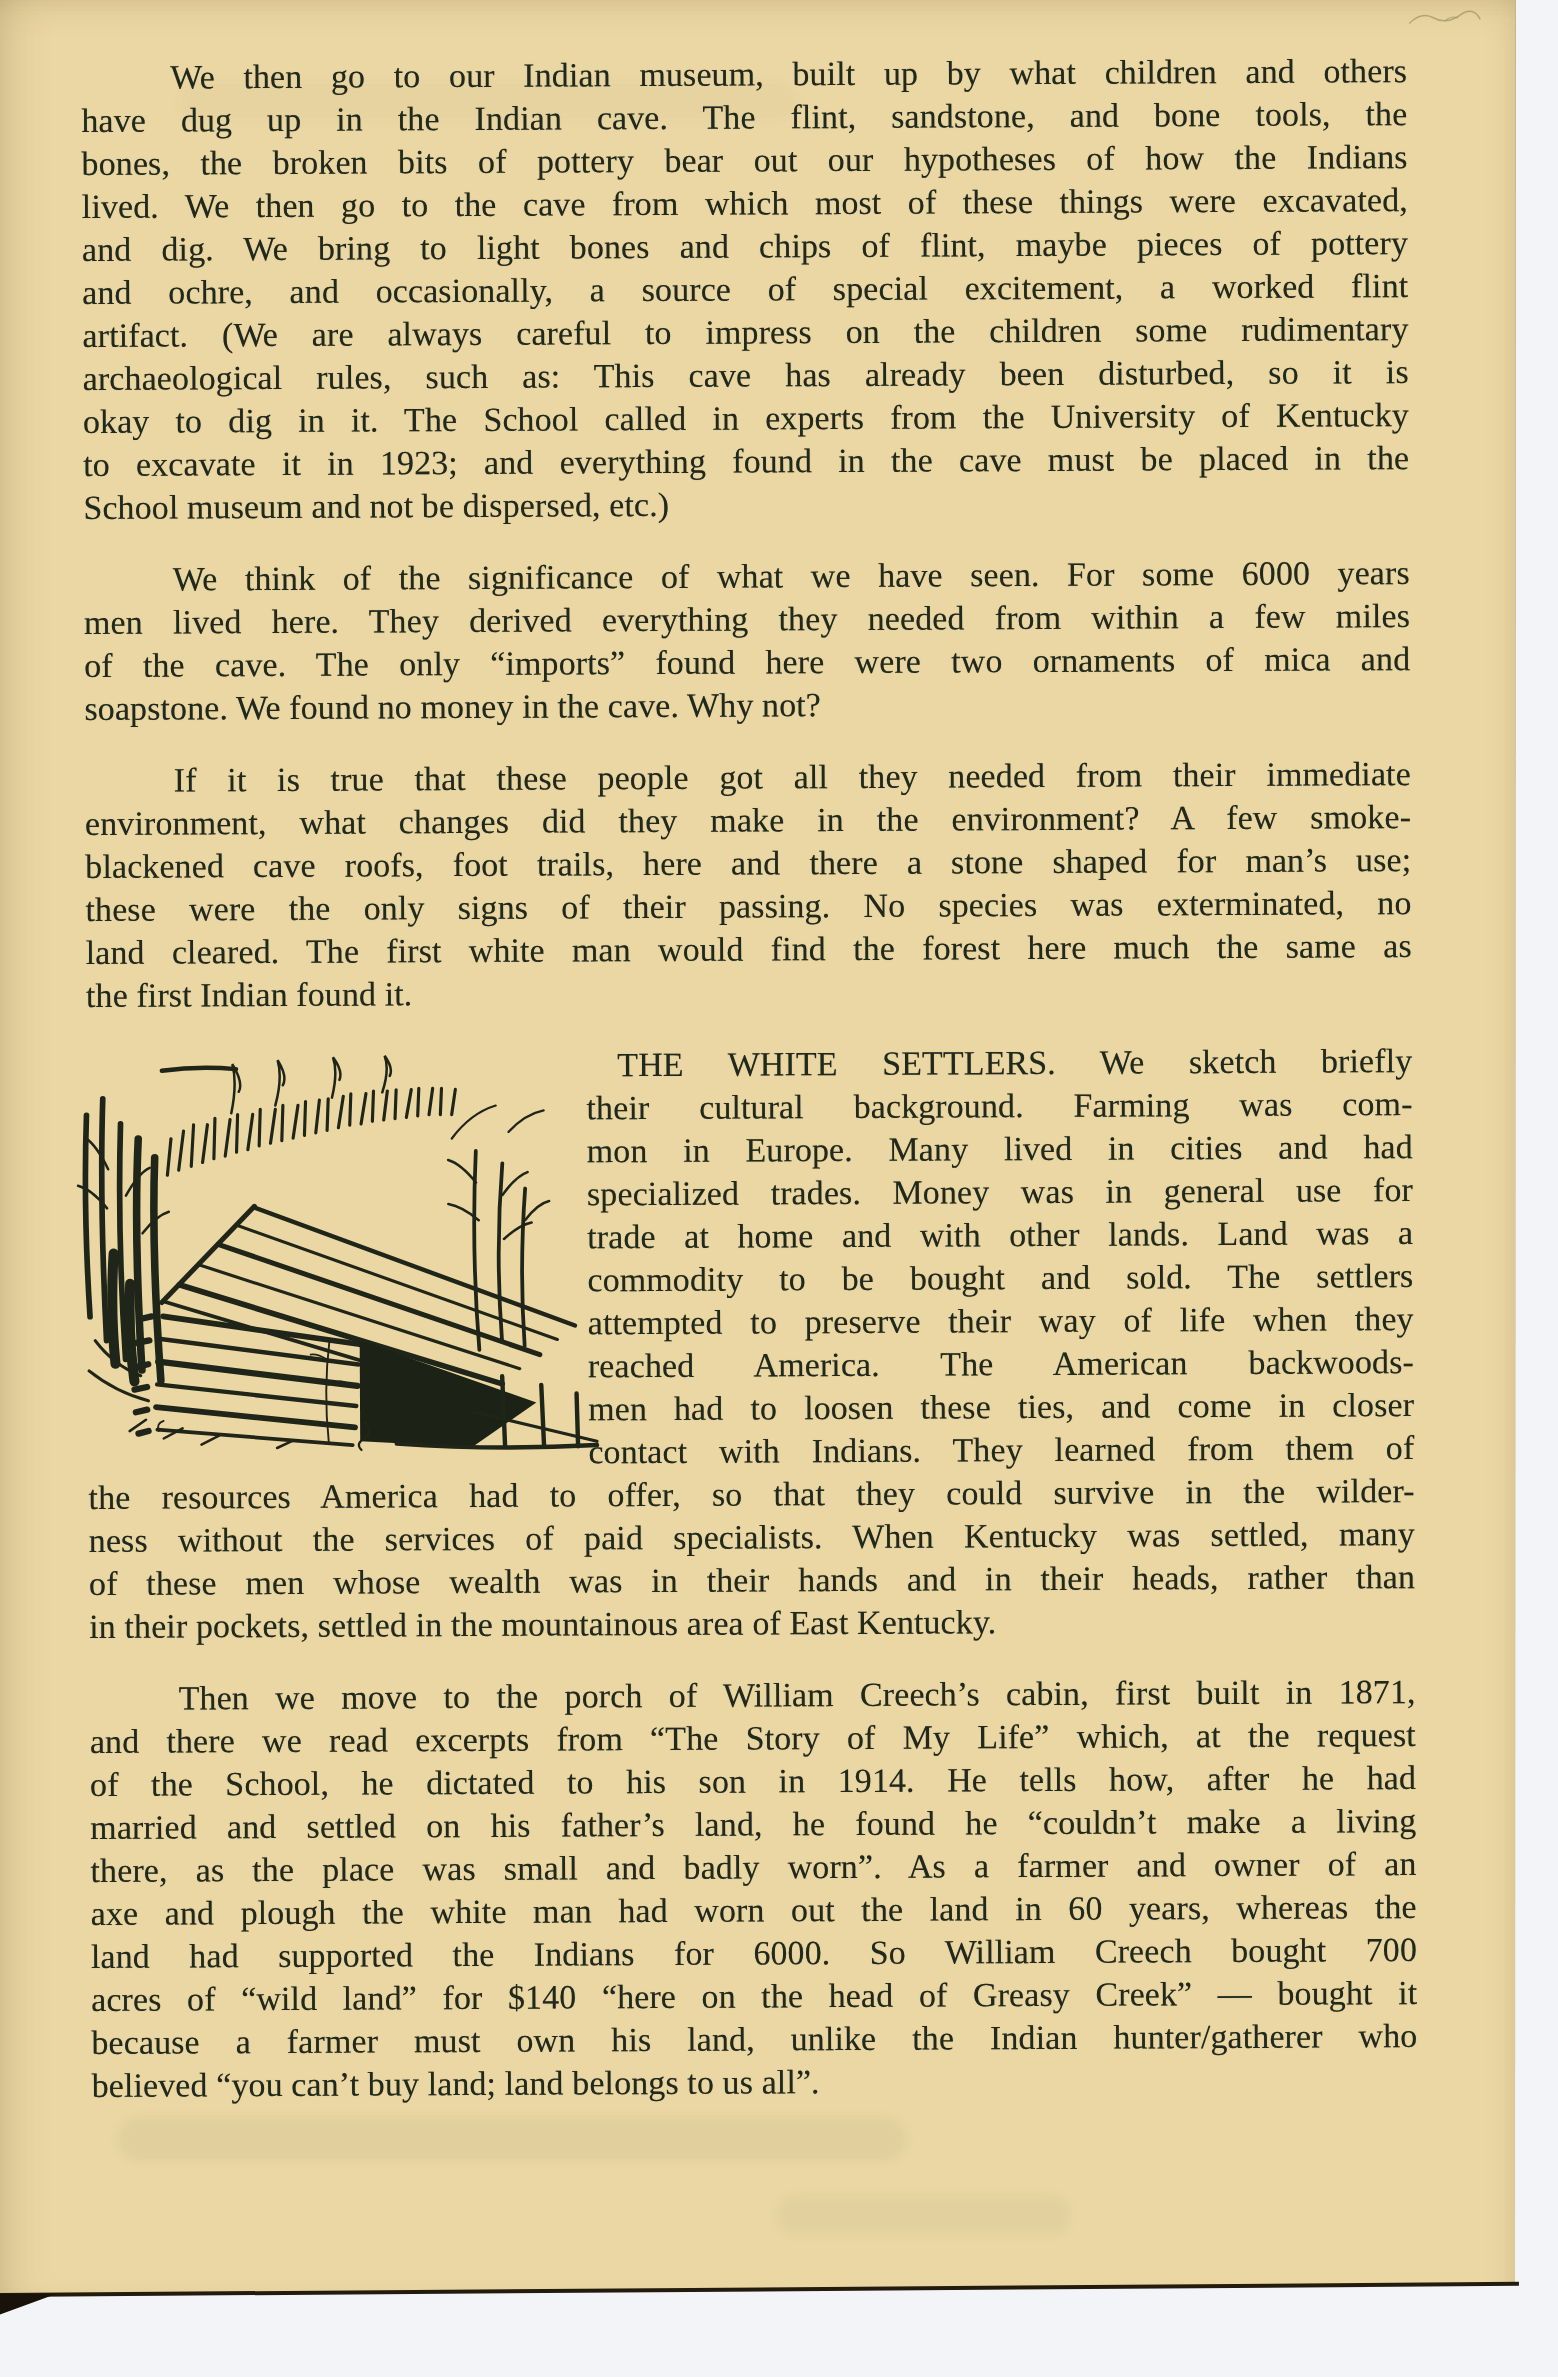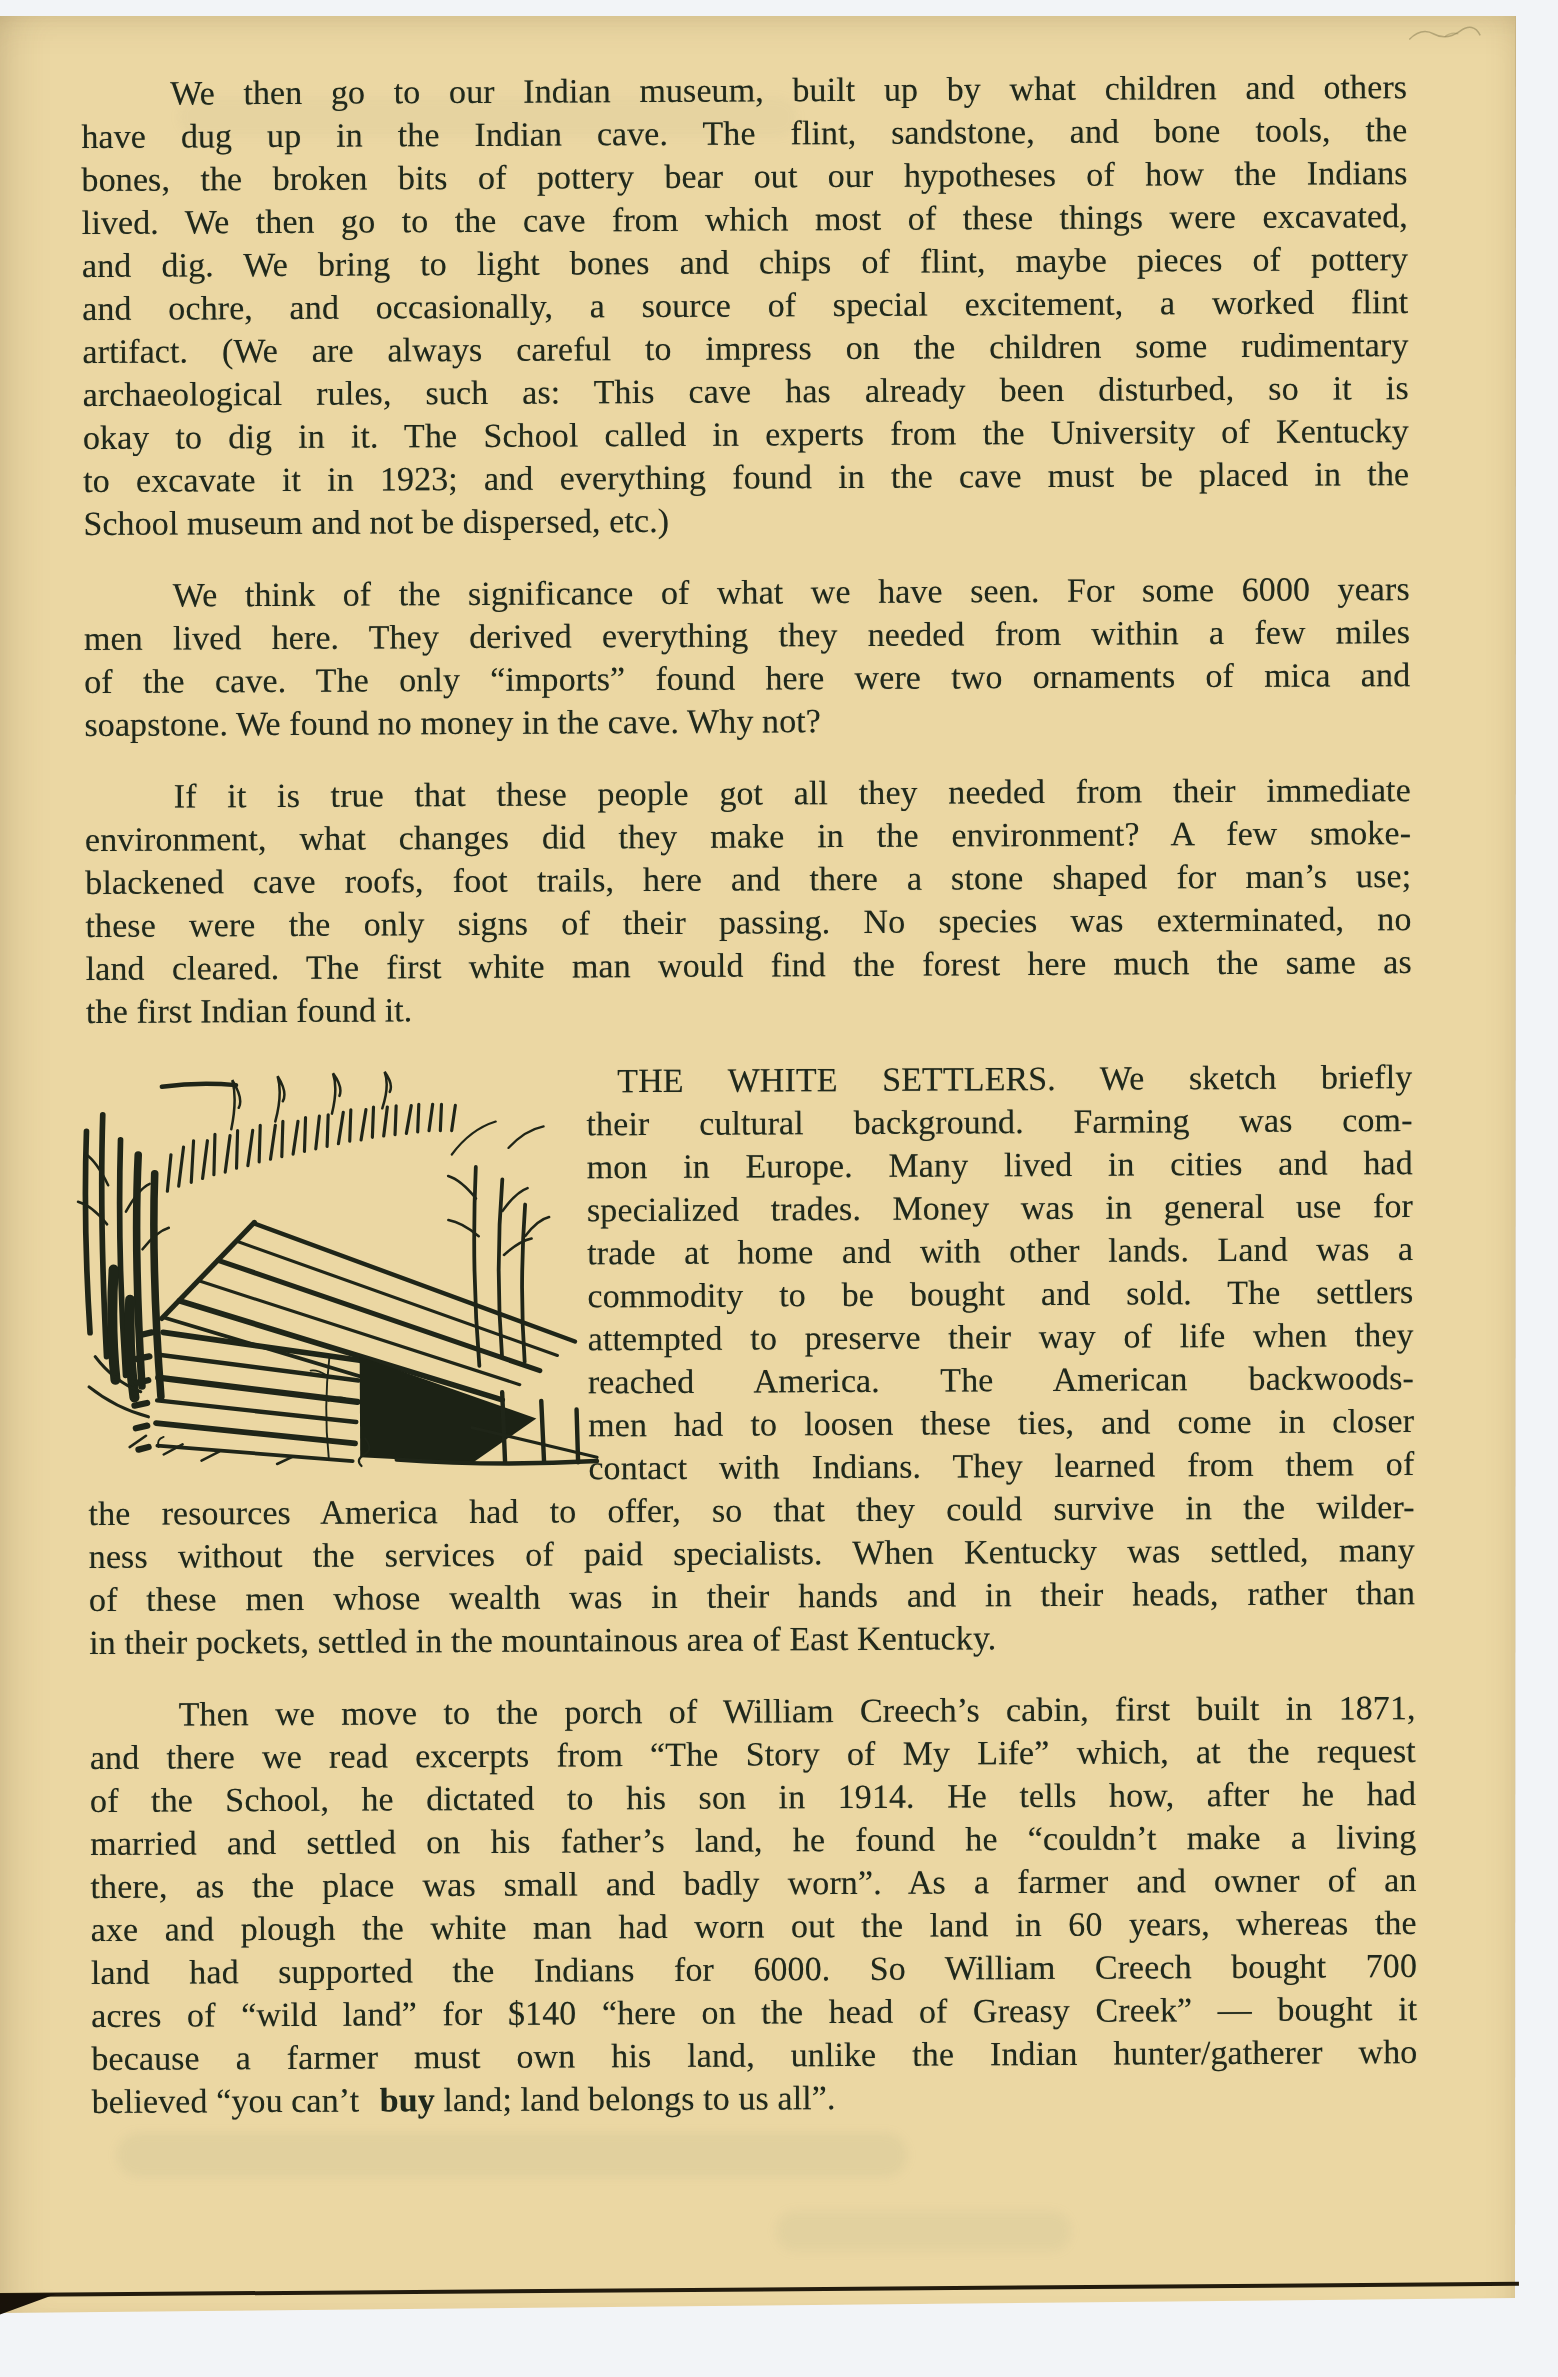--- a/index.html
+++ b/index.html
@@ -4,21 +4,21 @@
 <style>
   html,body{margin:0;padding:0;}
   body{
     width:1559px;height:2377px;
     background:#f2f4f7;
     position:relative;
     overflow:hidden;
     font-family:"Liberation Serif","DejaVu Serif",serif;
   }
   .paper{
-    position:absolute;left:0;top:16px;
+    position:absolute;left:0;top:0;
     width:1515px;height:2298px;
     background-color:#ebd7a3;
     background-image:
       repeating-linear-gradient(to bottom, rgba(150,118,58,0.06) 0 1.4px, rgba(0,0,0,0) 1.4px 9.6px),
       linear-gradient(90deg,#e2cc94 0,#ecd8a5 7%,#eeda a8 55%,#ecd7a3 92%,#e6d09b 100%);
     box-shadow: inset 32px 0 48px -32px rgba(95,72,38,.28), inset -18px 0 34px -23.4px rgba(95,72,38,.22), inset 0 27.5px 41px -30px rgba(95,72,38,.18);
     border-right:1.4px solid rgba(140,115,70,.35);
     clip-path: polygon(0 0, 100% 0, 1515px 2282px, 0 2297px);
   }
   .edge-line{
@@ -52,21 +52,21 @@
   .para{margin:0;}
   .para + .para{margin-top:29px;}
   .line{
     text-align:justify;
     text-align-last:justify;
     white-space:normal;
   }
   .line.last{text-align-last:left;}
   .line.indent-lg{text-indent:89px;}
   .line.indent-sm{text-indent:31px;}
-  .line .bold{font-weight:bold;margin-left:12px;}
+  .line .bold{font-weight:normal;}
   .illustration-float{
     float:left;
     width:519px;height:422px;
     margin-left:-19px;
     position:relative;
   }
   .illustration-float svg{overflow:visible;display:block;}
 </style>
 </head>
 <body>

